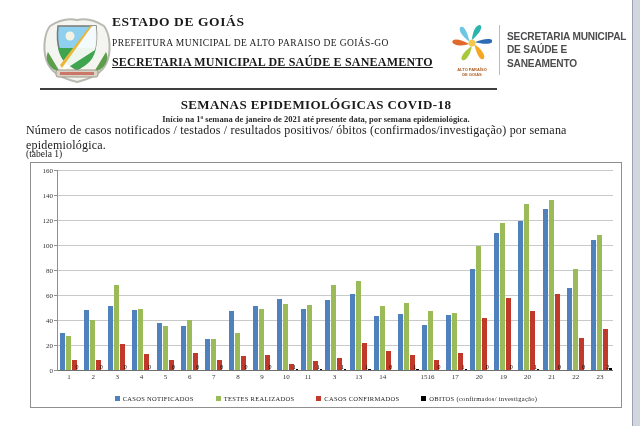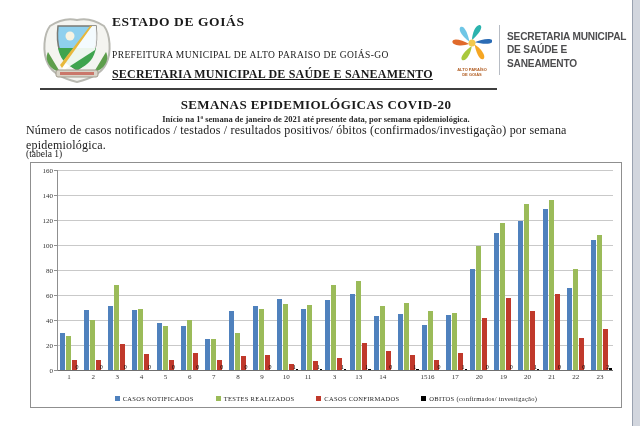--- a/index.html
+++ b/index.html
@@ -5,21 +5,21 @@
   html,body{margin:0;padding:0;background:#ffffff;}
   body{width:640px;height:426px;position:relative;overflow:hidden;
        font-family:"Liberation Serif", serif;color:#1a1a1a;}
   .edge-strip{position:absolute;right:0;top:0;width:7px;height:426px;
        background:#d2d6de;border-left:1px solid #9aa2b0;}
   
   .header{position:absolute;top:10px;left:0;width:632px;height:78px;}
   .crest{position:absolute;left:40px;top:2px;width:74px;height:74px;}
   .org-block{position:absolute;left:112px;top:4px;width:336px;}
   .org-l1{font-size:13.5px;font-weight:bold;letter-spacing:0.6px;}
-  .org-l2{font-size:9.5px;letter-spacing:0.4px;margin-top:20px;}
+  .org-l2{font-size:9.5px;letter-spacing:0.4px;margin-top:8px;}
   .org-l3{font-size:12px;font-weight:bold;letter-spacing:0.2px;margin-top:7px;
           text-decoration:underline;}
   .right-logo{position:absolute;left:450px;top:8px;width:180px;height:64px;display:flex;align-items:center;}
   .star-wrap{width:44px;text-align:center;flex:0 0 auto;}
   .star-caption{font-family:"Liberation Sans",sans-serif;font-size:4px;font-weight:bold;
           color:#b05a1e;line-height:4.5px;margin-top:1px;letter-spacing:0;}
   .rl-divider{width:1px;height:50px;background:#b7bcc4;margin:0 7px 0 5px;flex:0 0 auto;}
   .rl-text{font-family:"Liberation Sans",sans-serif;font-weight:bold;font-size:11px;
           line-height:13.5px;color:#4d4d4f;letter-spacing:-0.2px;transform:scaleX(0.92);
           transform-origin:left center;white-space:nowrap;}
@@ -100,21 +100,21 @@
     <div class="rl-text">
       <div>SECRETARIA MUNICIPAL</div>
       <div>DE SAÚDE E</div>
       <div>SANEAMENTO</div>
     </div>
   </div>
 </div>
 
 <div class="hr-line"></div>
 
-<div class="title">SEMANAS EPIDEMIOLÓGICAS COVID-20</div>
+<div class="title">SEMANAS EPIDEMIOLÓGICAS COVID-18</div>
 <div class="subtitle">Início na 1ª semana de janeiro de 2021 até presente data, por semana epidemiológica.</div>
 <div class="desc">Número de casos notificados / testados / resultados positivos/ óbitos (confirmados/investigação) por semana epidemiológica.</div>
 <div class="table-ref">(tabela 1)</div>
 
 <div class="chart-box" id="chart">
     <div class="ylab" style="top: 203.5px;">0</div>
     <div class="ylab" style="top: 178.5px;">20</div>
     <div class="ylab" style="top: 153.5px;">40</div>
     <div class="ylab" style="top: 128.5px;">60</div>
     <div class="ylab" style="top: 103.5px;">80</div>

